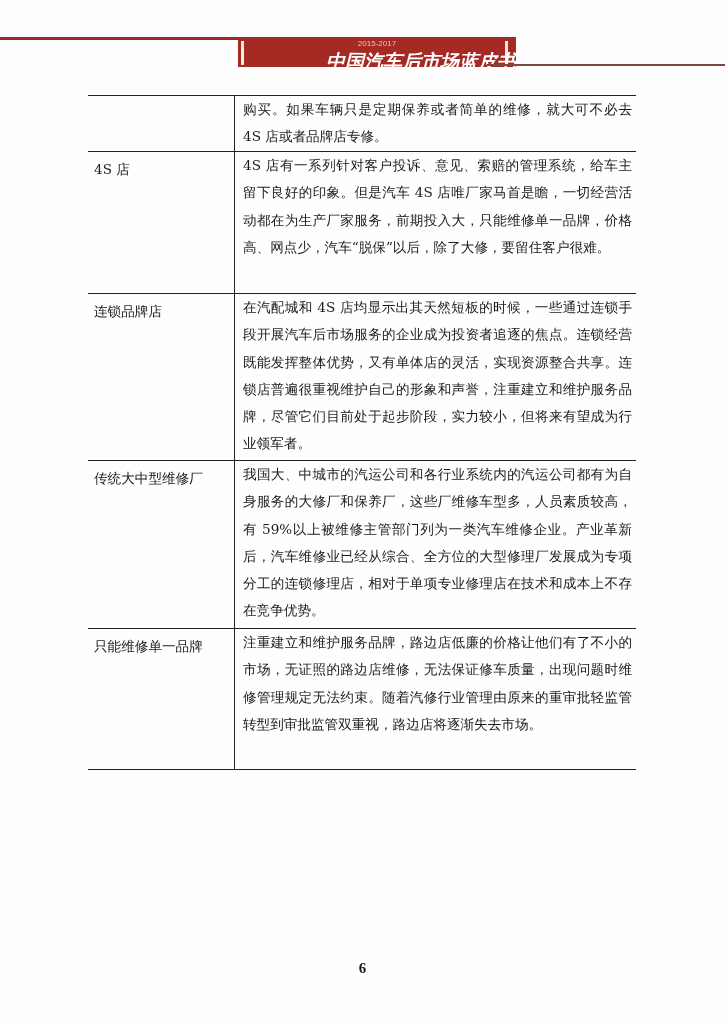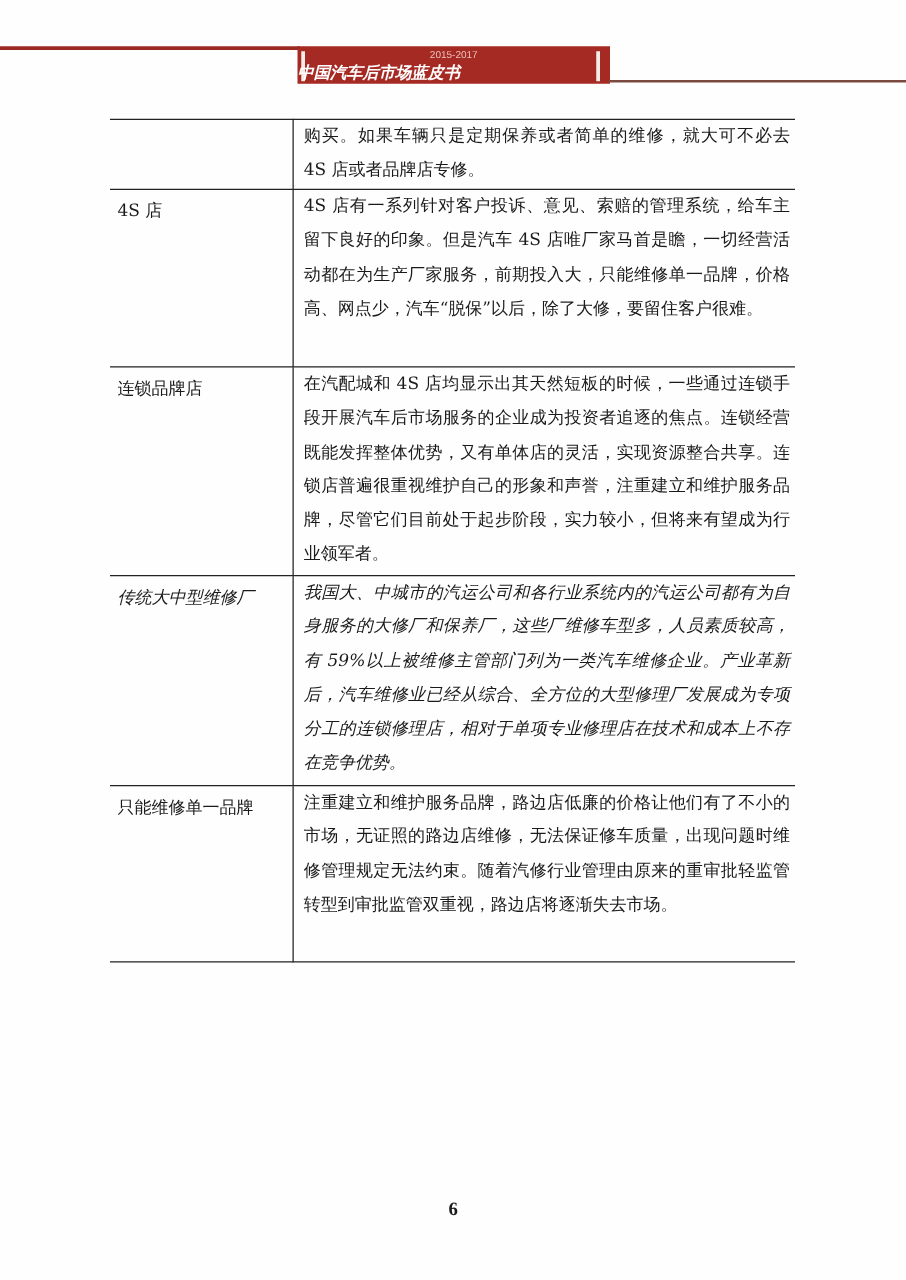--- a/index.html
+++ b/index.html
@@ -9,34 +9,35 @@
       font-family: "DejaVu Serif", "Liberation Serif", serif;
       color: #1a1a1a;
     }
     .hdr-line-left {
       position: absolute; left: 0; top: 37px; width: 240px; height: 3px;
       background: #9b2a22;
     }
     .hdr-banner {
       position: absolute; left: 238px; top: 37px; width: 250px; height: 30px;
       background: #a62a24;
+      padding-left: 28px;
     }
     .hdr-bar {
       position: absolute; top: 4px; width: 3px; height: 24px; background: #f4ece9;
     }
     .hdr-bar.l { left: 3px; }
     .hdr-bar.r { right: 8px; }
     .hdr-years {
       position: absolute; left: 0; right: 0; top: 2px; text-align: center;
       font-family: "Liberation Sans", sans-serif; font-size: 8px; color: #e9c3bd;
       letter-spacing: 0px;
     }
     .hdr-title {
-      position: absolute; left: 0; right: 0; top: 12px; text-align: left;
-      font-family: "Liberation Sans", sans-serif; font-size: 13px; font-weight: bold;
+      position: absolute; left: 0; right: 0; top: 12px; text-align: right;
+      font-family: "Liberation Sans", sans-serif; font-size: 19px; font-weight: bold;
       font-style: italic; color: #ffffff; letter-spacing: 0px;
     }
     .hdr-line-right {
       position: absolute; left: 487px; top: 64px; width: 238px; height: 2px;
       background: #7a4a40;
     }
 
     table.doc {
       position: absolute; left: 88px; top: 95px; width: 548px;
       border-collapse: collapse;
@@ -52,21 +53,21 @@
       width: 140px; padding-left: 6px; padding-top: 4px;
       border-right: 1.5px solid #222;
     }
     table.doc td.v {
       padding-left: 8px; padding-right: 4px;
       text-align: justify;
     }
     .row-0 td { height: 51px; }
     .row-1 td { height: 137px; }
     .row-2 td { height: 162px; }
-    .row-3 td { height: 163px; font-style: italic; }
+    .row-3 td { height: 163px; }
     .row-4 td { height: 136px; }
     .row-5 td { height: 109px; }
     .page-num {
       position: absolute; left: 0; right: 0; top: 960px; text-align: center;
       font-family: "Liberation Serif", serif; font-weight: bold; font-size: 15px;
     }
   </style>
 </head>
 <body>
 

